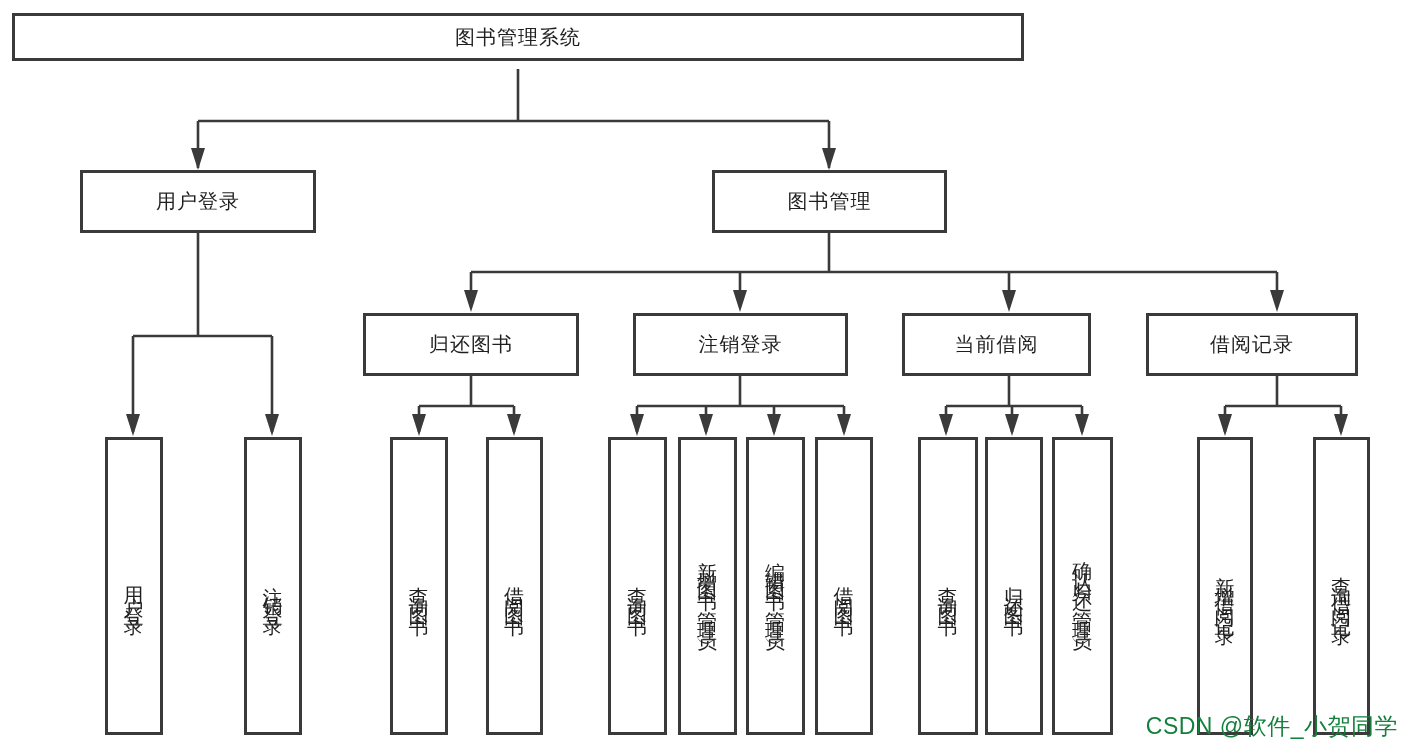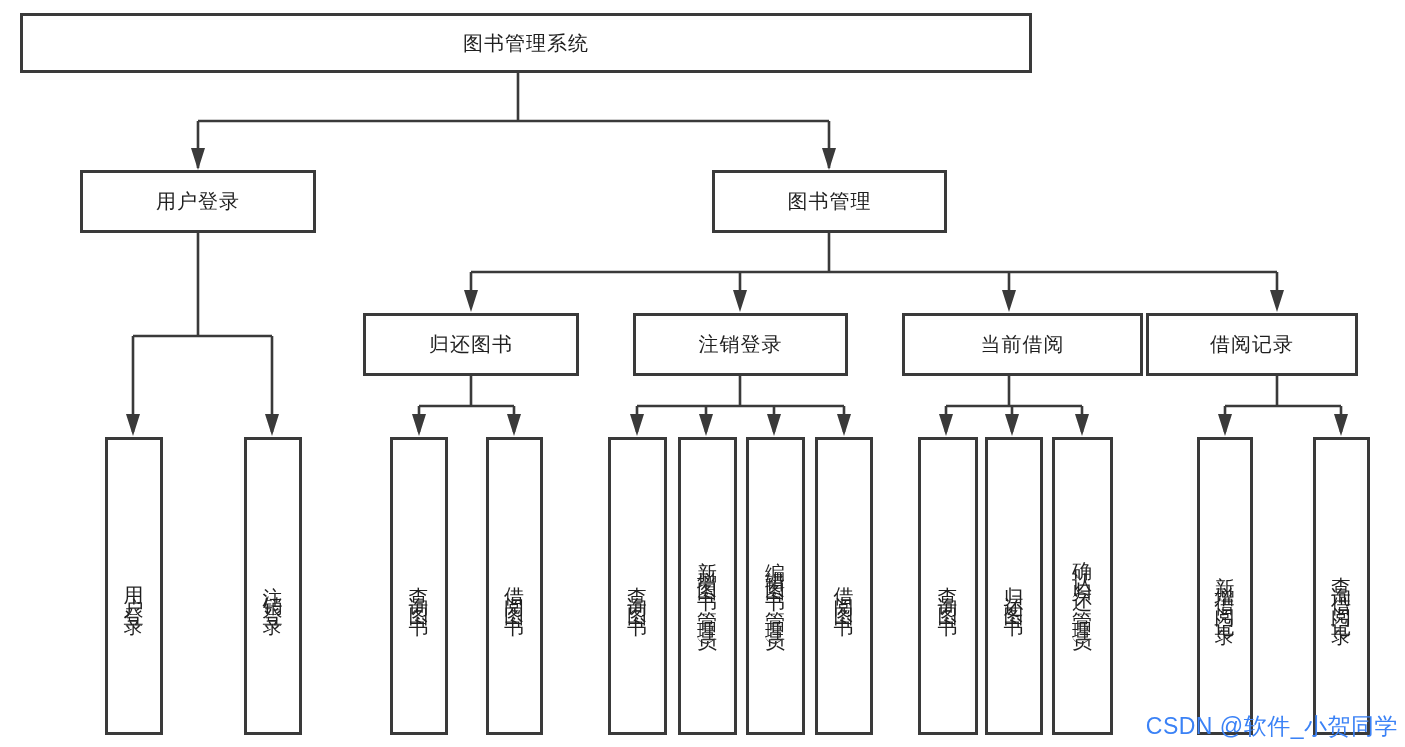--- a/index.html
+++ b/index.html
@@ -67,38 +67,38 @@
     <path class="head" d="
       M198,170l-7,-22h14Z M829,170l-7,-22h14Z
       M471,312l-7,-22h14Z M740,312l-7,-22h14Z M1009,312l-7,-22h14Z M1277,312l-7,-22h14Z
       M133,436l-7,-22h14Z M272,436l-7,-22h14Z
       M419,436l-7,-22h14Z M514,436l-7,-22h14Z
       M637,436l-7,-22h14Z M706,436l-7,-22h14Z M774,436l-7,-22h14Z M844,436l-7,-22h14Z
       M946,436l-7,-22h14Z M1012,436l-7,-22h14Z M1082,436l-7,-22h14Z
       M1225,436l-7,-22h14Z M1341,436l-7,-22h14Z"></path>
   </svg>
 
-  <div class="node" style="left:20px;top:13px;width:1012px;height:60px;">
+  <div class="node" style="left:12px;top:13px;width:1012px;height:48px;">
     <span>图书管理系统</span>
   </div>
 
   <div class="node" style="left:80px;top:170px;width:236px;height:63px;">
     <span>用户登录</span>
   </div>
   <div class="node" style="left:712px;top:170px;width:235px;height:63px;">
     <span>图书管理</span>
   </div>
 
   <div class="node" style="left:363px;top:313px;width:216px;height:63px;">
     <span>归还图书</span>
   </div>
   <div class="node" style="left:633px;top:313px;width:215px;height:63px;">
     <span>注销登录</span>
   </div>
-  <div class="node" style="left:902px;top:313px;width:241px;height:63px;">
+  <div class="node" style="left:902px;top:313px;width:189px;height:63px;">
     <span>当前借阅</span>
   </div>
   <div class="node" style="left:1146px;top:313px;width:212px;height:63px;">
     <span>借阅记录</span>
   </div>
 
   <div class="node v" style="left:105px;top:437px;width:58px;height:298px;">
     <span>用户登录</span>
   </div>
   <div class="node v" style="left:244px;top:437px;width:58px;height:298px;">
@@ -135,15 +135,15 @@
     <span>确认归还（管理员）</span>
   </div>
 
   <div class="node v" style="left:1197px;top:437px;width:56px;height:298px;">
     <span>新增借阅记录</span>
   </div>
   <div class="node v" style="left:1313px;top:437px;width:57px;height:298px;">
     <span>查询借阅记录</span>
   </div>
 
-  <div class="watermark" style="color: #3b82f6;">CSDN @软件_小贺同学</div>
+  <div class="watermark" style="color: #15803d;">CSDN @软件_小贺同学</div>
 
 </div>
 
 </body></html>

